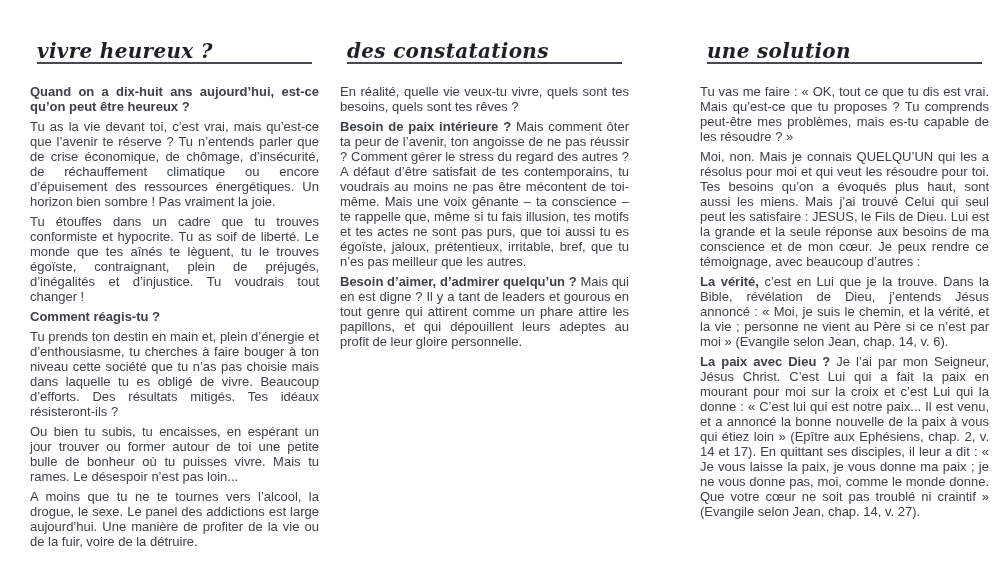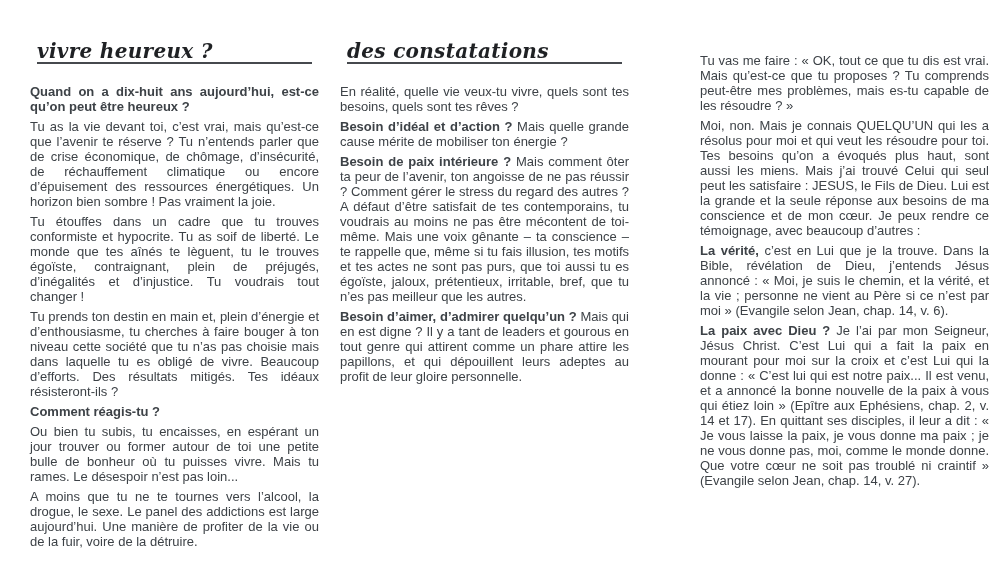--- a/index.html
+++ b/index.html
@@ -58,38 +58,38 @@
 <body>
 
 <div class="page">
 
   <section class="col" id="col-0">
     <h1 class="col-title">vivre heureux ?</h1>
     <div class="col-body">
         <p><span class="b">Quand on a dix-huit ans aujourd’hui, est-ce qu’on peut être heureux ?</span></p>
         <p><span class="">Tu as la vie devant toi, c’est vrai, mais qu’est-ce que l’avenir te réserve ? Tu n’entends parler que de crise économique, de chômage, d’insécurité, de réchauffement climatique ou encore d’épuisement des ressources énergétiques. Un horizon bien sombre ! Pas vraiment la joie.</span></p>
         <p><span class="">Tu étouffes dans un cadre que tu trouves conformiste et hypocrite. Tu as soif de liberté. Le monde que tes aînés te lèguent, tu le trouves égoïste, contraignant, plein de préjugés, d’inégalités et d’injustice. Tu voudrais tout changer !</span></p>
+        <p><span class="b">Comment réagis-tu ?</span></p>
         <p><span class="">Tu prends ton destin en main et, plein d’énergie et d’enthousiasme, tu cherches à faire bouger à ton niveau cette société que tu n’as pas choisie mais dans laquelle tu es obligé de vivre. Beaucoup d’efforts. Des résultats mitigés. Tes idéaux résisteront-ils ?</span></p>
-        <p><span class="b">Comment réagis-tu ?</span></p>
         <p><span class="">Ou bien tu subis, tu encaisses, en espérant un jour trouver ou former autour de toi une petite bulle de bonheur où tu puisses vivre. Mais tu rames. Le désespoir n’est pas loin...</span></p>
         <p><span class="">A moins que tu ne te tournes vers l’alcool, la drogue, le sexe. Le panel des addictions est large aujourd’hui. Une manière de profiter de la vie ou de la fuir, voire de la détruire.</span></p>
       </div>
   </section>
 
   <section class="col" id="col-1">
     <h1 class="col-title">des constatations</h1>
     <div class="col-body">
         <p><span class="">En réalité, quelle vie veux-tu vivre, quels sont tes besoins, quels sont tes rêves ?</span></p>
-        <p><span class="b">Besoin d’idéal et d’action ?</span><span class=""> Mais quelle grande cause mérite de mobiliser ton énergie ?</span></p>
         <p><span class="b">Besoin de paix intérieure ?</span><span class=""> Mais comment ôter ta peur de l’avenir, ton angoisse de ne pas réussir ? Comment gérer le stress du regard des autres ? A défaut d’être satisfait de tes contemporains, tu voudrais au moins ne pas être mécontent de toi-même. Mais une voix gênante – ta conscience – te rappelle que, même si tu fais illusion, tes motifs et tes actes ne sont pas purs, que toi aussi tu es égoïste, jaloux, prétentieux, irritable, bref, que tu n’es pas meilleur que les autres.</span></p>
         <p><span class="b">Besoin d’aimer, d’admirer quelqu’un ?</span><span class=""> Mais qui en est digne ? Il y a tant de leaders et gourous en tout genre qui attirent comme un phare attire les papillons, et qui dépouillent leurs adeptes au profit de leur gloire personnelle.</span></p>
       </div>
   </section>
 
   <section class="col" id="col-2">
+    <h1 class="col-title">une solution</h1>
     <div class="col-body">
         <p><span class="">Tu vas me faire : « OK, tout ce que tu dis est vrai. Mais qu’est-ce que tu proposes ? Tu comprends peut-être mes problèmes, mais es-tu capable de les résoudre ? »</span></p>
         <p><span class="">Moi, non. Mais je connais QUELQU’UN qui les a résolus pour moi et qui veut les résoudre pour toi. Tes besoins qu’on a évoqués plus haut, sont aussi les miens. Mais j’ai trouvé Celui qui seul peut les satisfaire : JESUS, le Fils de Dieu. Lui est la grande et la seule réponse aux besoins de ma conscience et de mon cœur. Je peux rendre ce témoignage, avec beaucoup d’autres :</span></p>
         <p><span class="b">La vérité,</span><span class=""> c’est en Lui que je la trouve. Dans la Bible, révélation de Dieu, j’entends Jésus annoncé : </span><span class=" i">« Moi, je suis le chemin, et la vérité, et la vie ; personne ne vient au Père si ce n’est par moi »</span><span class=""> (Evangile selon Jean, chap. 14, v. 6).</span></p>
         <p><span class="b">La paix avec Dieu ?</span><span class=""> Je l’ai par mon Seigneur, Jésus Christ. C’est Lui qui a fait la paix en mourant pour moi sur la croix et c’est Lui qui la donne : </span><span class=" i">« C’est lui qui est notre paix... Il est venu, et a annoncé la bonne nouvelle de la paix à vous qui étiez loin »</span><span class=""> (Epître aux Ephésiens, chap. 2, v. 14 et 17). En quittant ses disciples, il leur a dit : </span><span class=" i">« Je vous laisse la paix, je vous donne ma paix ; je ne vous donne pas, moi, comme le monde donne. Que votre cœur ne soit pas troublé ni craintif »</span><span class=""> (Evangile selon Jean, chap. 14, v. 27).</span></p>
       </div>
   </section>
 
 </div>
 

